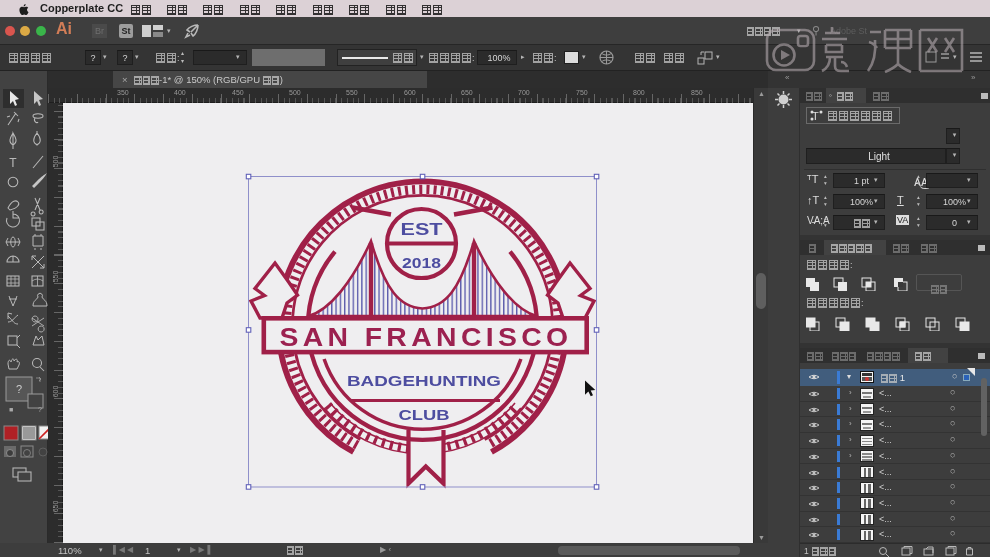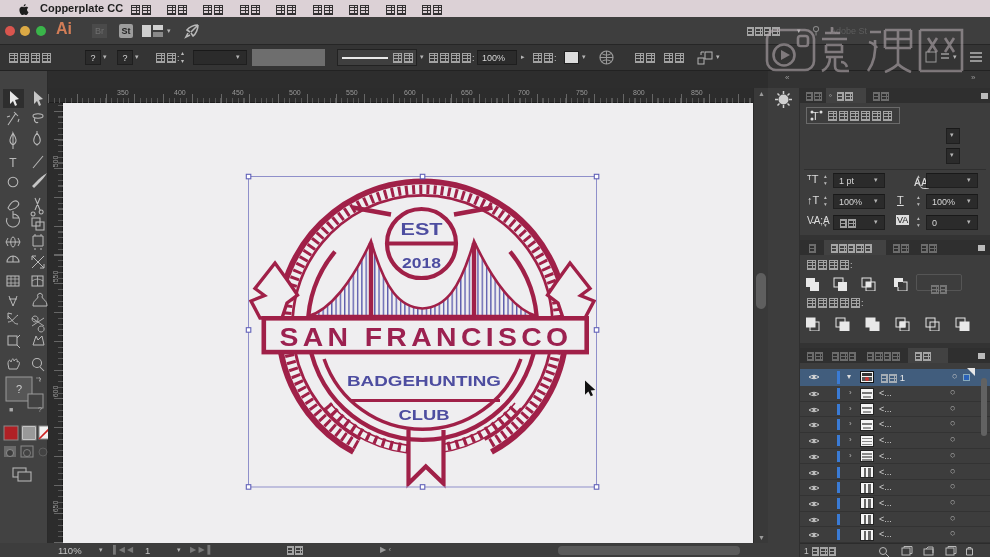--- a/index.html
+++ b/index.html
@@ -37,21 +37,21 @@
 #canvas{left:63px;top:103px;width:690px;height:440px;background:#efeef0;}
 
 #vscroll{left:753px;top:88px;width:15px;height:455px;background:#393939;border-left:1px solid #2a2a2a;}
 #vthumb{left:2px;top:185px;width:10px;height:36px;background:#5f5f5f;border-radius:5px;position:absolute;}
 
 #dockhead{left:768px;top:71px;width:222px;height:17px;background:#333;}
 #iconstrip{left:768px;top:88px;width:32px;height:469px;background:#3d3d3d;border-right:1px solid #2f2f2f;}
 #panels{left:800px;top:88px;width:190px;height:469px;background:#3d3d3d;}
 
 #statusbar{left:0;top:543px;width:775px;height:14px;background:#3d3d3d;color:#c5c5c5;font-size:9px;}
-.field{background:#2b2b2b;border:1px solid #1f1f1f;border-top-color:#191919;color:#d6d6d6;font-size:9px;}
+.field{background:#2b2b2b;border:1px solid #1f1f1f;border-top-color:#191919;color:#d6d6d6;font-size:9px;text-align:center;}
 .chv{color:#b5b5b5;font-size:7px;}
 svg text{font-family:"Liberation Sans",sans-serif;}
 </style></head>
 <body>
 <div class="abs" id="menubar">
 <svg class="abs" style="left:19px;top:3px" width="12" height="12" viewBox="0 0 12 12">
       <path d="M8.2 1.2c-.7.1-1.5.6-1.9 1.2-.4.5-.7 1.3-.6 2 .8 0 1.6-.5 2-1.1.4-.6.6-1.3.5-2.1zM8.8 4.6c-1.1 0-2 .6-2.5.6-.5 0-1.4-.6-2.3-.6-1.2 0-2.3.7-2.9 1.8-1.2 2.1-.3 5.3.9 7 .6.8 1.3 1.8 2.2 1.7.9 0 1.2-.6 2.3-.6 1.1 0 1.4.6 2.3.6.9 0 1.6-.9 2.1-1.7.7-1 1-2 1-2-.1 0-1.9-.7-1.9-2.9 0-1.8 1.5-2.6 1.5-2.7-.8-1.2-2-1.2-2.7-1.2z" transform="scale(.8)" fill="#1d1d1d"></path>
     </svg>
 <b class="abs" style="left:40px;top:2px">Copperplate CC</b>
 <span class="abs" style="left:130px;top:3px"><span class="cj dk"></span><span class="cj dk"></span></span>
@@ -122,20 +122,21 @@
       <rect x="1" y="1" width="10" height="10" fill="none" stroke="#9a9a9a"></rect>
       <path d="M16 3 l8 0 m-8 4 l8 0" stroke="#9a9a9a" stroke-width="1.4"></path>
     </svg>
 <span class="abs chv" style="left:953px;top:8px">▾</span>
 <svg class="abs" style="left:969px;top:6px" width="14" height="12">
       <path d="M1 2 h12 M1 6 h12 M1 10 h12" stroke="#b5b5b5" stroke-width="1.5"></path>
     </svg>
 </div>
 <div class="abs" id="tabbar">
 <span class="abs" style="left:3px;top:3px;color:#9a9a9a;font-size:8px">«</span>
+<div class="abs" id="tab1"><span style="color:#aaa;margin:0 6px 0 9px">×</span><span class="cj sm"></span><span class="cj sm"></span><span class="cj sm"></span>-1* @ 150% (RGB/GPU <span class="cj sm"></span><span class="cj sm"></span>)</div>
 <span class="abs" style="left:19px;top:4px;color:#9a9a9a;font-size:8px;transform:scaleX(-1)">«</span>
 </div>
 <div class="abs" id="toolbar">
 <svg width="48" height="486" viewBox="0 71 48 486" style="position:absolute">
 <g stroke="#b9b9b9" stroke-width="1.05" fill="none">
 <rect x="3" y="89" width="21" height="19" fill="#2e2e2e" stroke="none"></rect>
 <path d="M 10,91 L 10,104 L 13,101 L 15,106 L 17,105 L 15,100 L 19,99 Z" fill="#e8e8e8" stroke="none"></path>
 <path d="M 34,91 L 34,104 L 37,101 L 39,106 L 41,105 L 39,100 L 43,99 Z" fill="#c6c6c6" stroke="none"></path>
 <path d="M 8,125 L 16,113 M 14,112 l 4,4 M 7,117 l 3,-1 m 8,6 l 1,-3"></path>
 <path d="M 33,116 c 0,-3 10,-3 10,0 c 0,3 -10,3 -10,0 m 2,2 c -2,3 2,6 3,4"></path>
@@ -312,20 +313,21 @@
 <div class="abs" style="left:181px;top:5px;width:7px;height:6px;background:#bbb"></div>
 <div class="abs" style="left:6px;top:19px;width:94px;height:17px;border:1px solid #6a6a6a"></div>
 <svg class="abs" style="left:10px;top:22px" width="13" height="11">
       <text x="2" y="10" font-size="11" fill="#ddd">T</text>
       <circle cx="2" cy="2" r="1.5" fill="#ddd"></circle>
       <circle cx="11" cy="2" r="1.5" fill="#ddd"></circle>
       <circle cx="2" cy="9" r="1.5" fill="#ddd"></circle>
     </svg>
 <span class="abs lbl" style="left:27px;top:23px"><span class="cj"></span><span class="cj"></span><span class="cj"></span><span class="cj"></span><span class="cj"></span><span class="cj"></span></span>
 <div class="abs field" style="left:146px;top:40px;width:14px;height:16px"><span class="chv" style="margin-left:3px">▾</span></div>
+<div class="abs field" style="left:6px;top:60px;width:140px;height:16px;line-height:15px;color:#e0e0e0;font-size:10px;padding-left:6px">Light</div>
 <div class="abs field" style="left:146px;top:60px;width:14px;height:16px"><span class="chv" style="margin-left:3px">▾</span></div>
 <div class="abs" style="left:4px;top:81px;width:182px;height:1px;background:#2f2f2f"></div>
 
 <span class="abs" style="left:7px;top:85px;color:#ddd;font-size:11px">ᵀT</span>
 <span class="abs spn" style="left:24px;top:85px">▴<br>▾</span>
 <div class="abs field" style="left:33px;top:85px;width:52px;height:15px;line-height:14px;padding-left:5px">1 pt</div>
 <span class="abs chv" style="left:74px;top:88px">▾</span>
 <span class="abs" style="left:114px;top:85px;color:#ddd;font-size:14px">ᴀ͜ᴀ</span>
 <span class="abs spn" style="left:117px;top:85px">▴<br>▾</span>
 <div class="abs field" style="left:126px;top:85px;width:52px;height:15px"></div>

